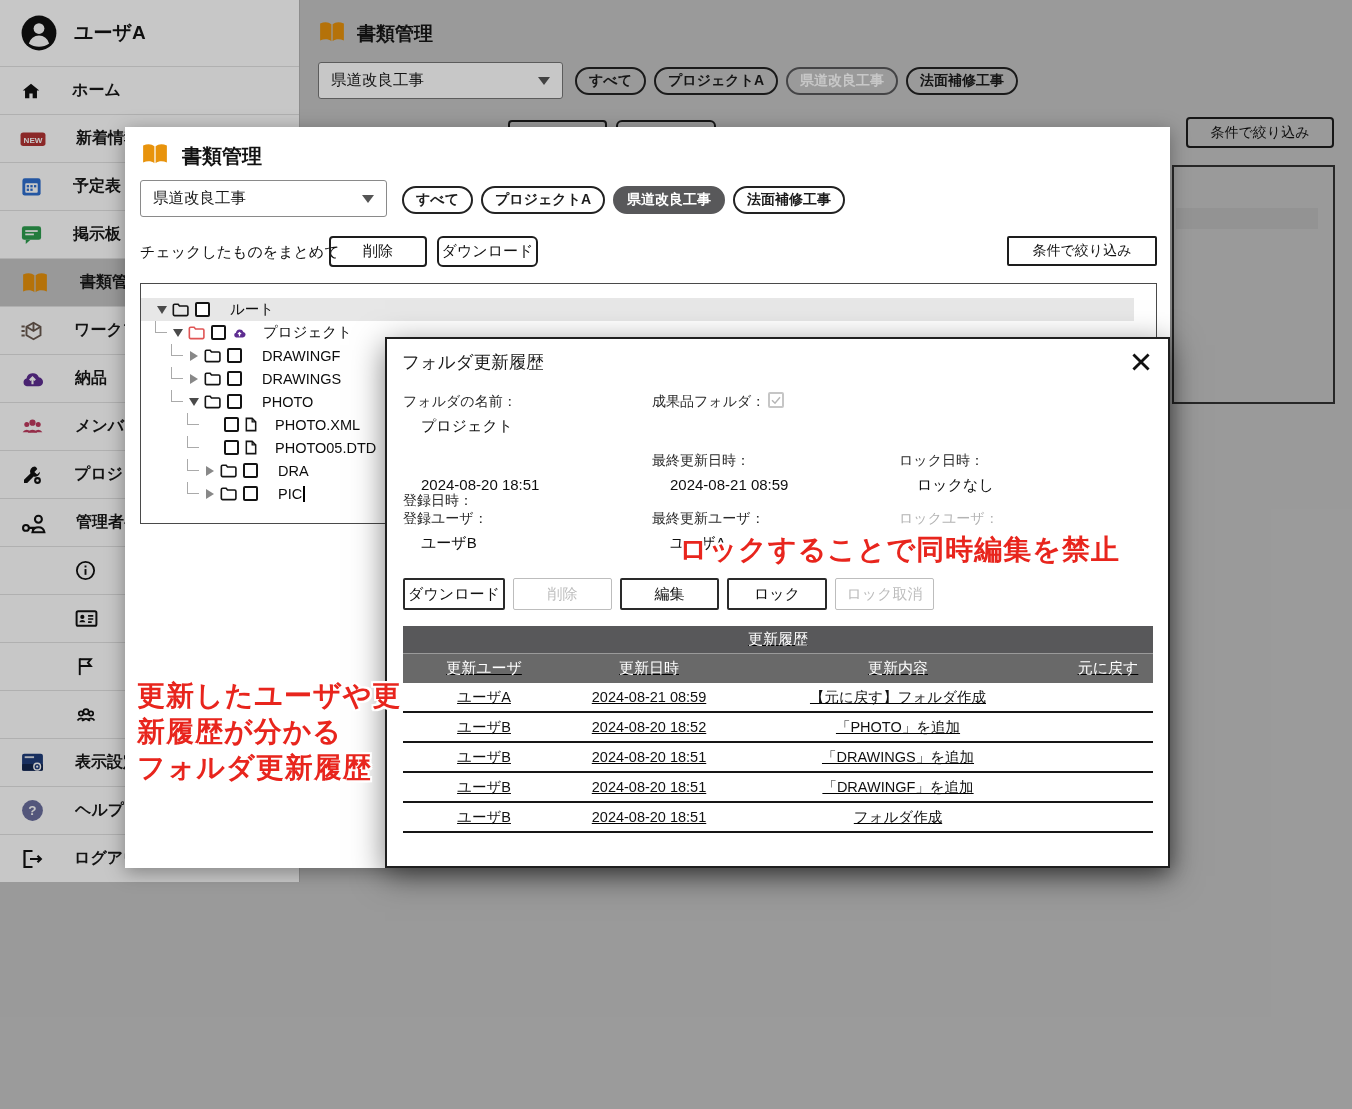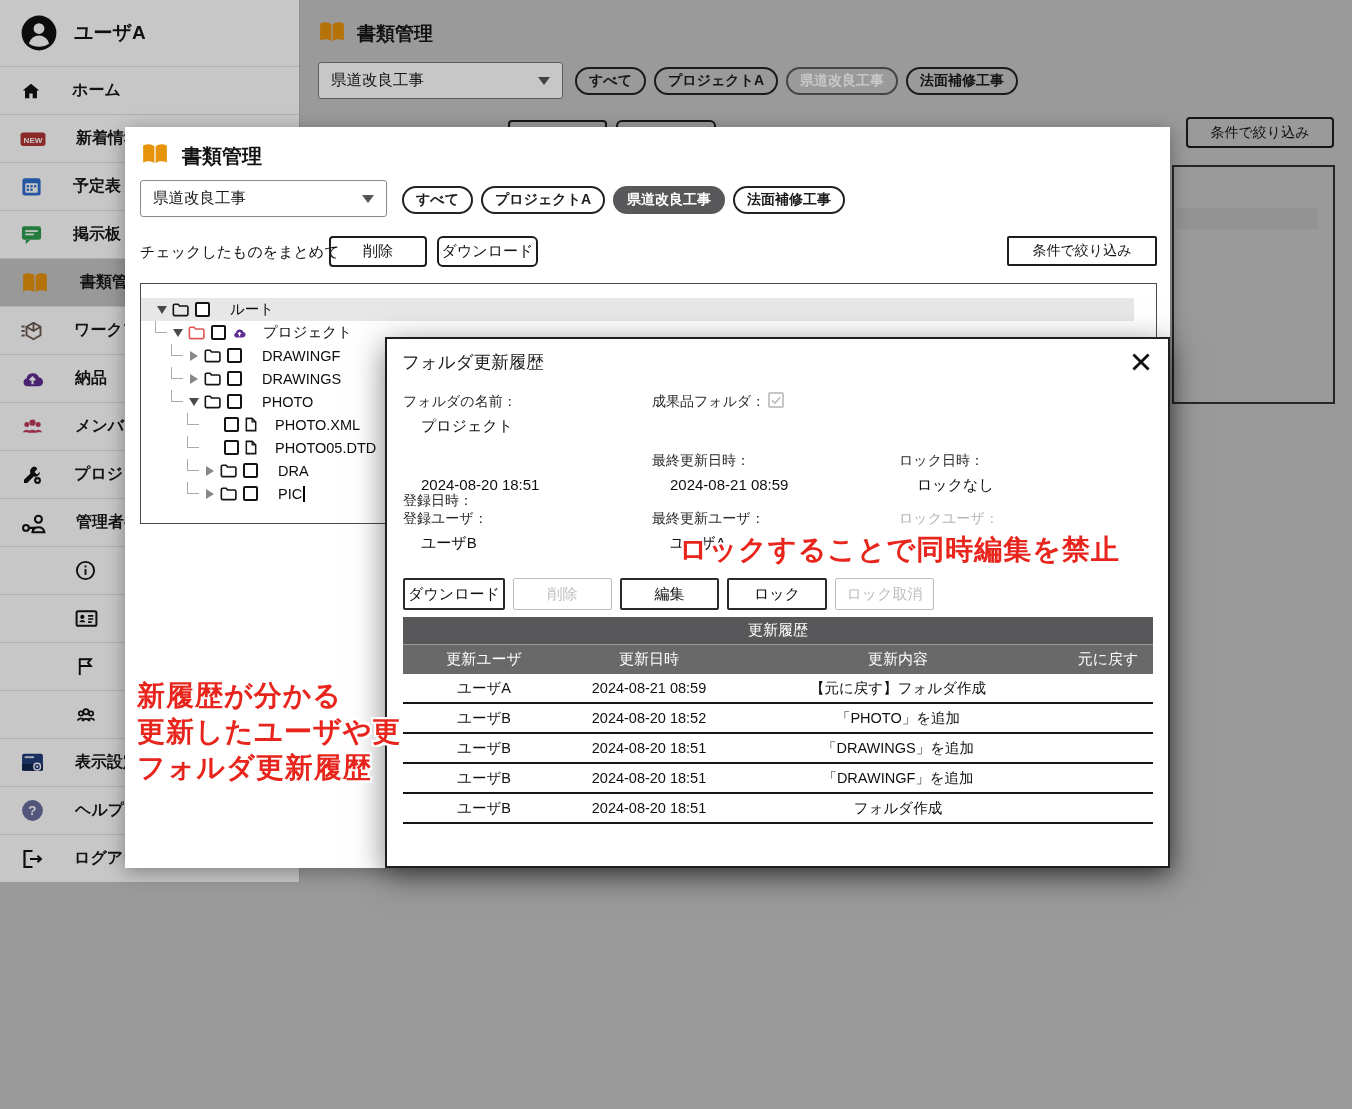--- a/index.html
+++ b/index.html
@@ -61,21 +61,21 @@
   .modal { position:absolute; left:385px; top:337px; width:785px; height:531px; background:#fff; border:2px solid #1f1f1f; z-index:20; box-shadow:0 8px 30px rgba(0,0,0,.5); }
   .m-title { position:absolute; left:15px; top:11px; font-size:17.5px; color:#1b1b1b; }
   .m-close { position:absolute; right:12px; top:8px; width:30px; height:30px; display:flex; align-items:center; justify-content:center; cursor:pointer; }
   .f-label { position:absolute; font-size:14px; color:#2a2a2a; }
   .f-label.dim-label { color:#b3b3b3; }
   .f-value { position:absolute; font-size:15px; color:#0f0f0f; }
   .m-cb { position:absolute; width:16px; height:16px; border:2px solid #c6c6c6; border-radius:2px; display:flex; align-items:center; justify-content:center; }
   .m-btns { position:absolute; left:16px; top:239px; display:flex; gap:8px; }
   .m-btn { height:32px; border:2px solid #2a2a2a; border-radius:2px; background:#fff; font-size:15px; color:#111; display:flex; align-items:center; justify-content:center; cursor:pointer; }
   .m-btn.disabled { border:1.5px solid #bdbdbd; color:#bdbdbd; cursor:default; }
-  .hist { position:absolute; left:16px; top:278px; width:750px; }
+  .hist { position:absolute; left:16px; top:287px; width:750px;text-decoration:underline; }
   .hist-band1 { height:27px; background:#58585a; color:#fff; font-size:15px; display:flex; align-items:center; justify-content:center; }
   .hist-band2 { height:30px; background:#696969; border-top:1px solid #9a9a9a; color:#fff; font-size:15px; display:grid; grid-template-columns:162px 168px 330px 90px; align-items:center; }
   .hist-band2 > div { text-align:center; }
   .hist-row { height:30px; display:grid; grid-template-columns:162px 168px 330px 90px; align-items:center; border-bottom:2px solid #161616; font-size:14.5px; color:#101010; }
   .hist-row > div { text-align:center; white-space:nowrap; }
 
   
   .annot { position:absolute; z-index:30; color:#e8251d; font-weight:900; font-size:28px; letter-spacing:1px; white-space:nowrap;
     text-shadow:-2px -2px 0 #fff, 2px -2px 0 #fff, -2px 2px 0 #fff, 2px 2px 0 #fff, 0 -2px 0 #fff, 0 2px 0 #fff, -2px 0 0 #fff, 2px 0 0 #fff; }
   .annot-left { left:137px; top:678px; line-height:36px; }
@@ -535,17 +535,17 @@
           <div>ユーザB</div>
           <div>2024-08-20 18:51</div>
           <div>フォルダ作成</div>
           <div></div>
         </div>
       </div>
   </div>
 </section>
 
 <div class="annot annot-left" id="annot-left">
+    <div>更新したユーザや更</div>
     <div>新履歴が分かる</div>
-    <div>更新したユーザや更</div>
     <div>フォルダ更新履歴</div>
   </div>
 <div class="annot annot-right">ロックすることで同時編集を禁止</div>
 
 </body></html>

